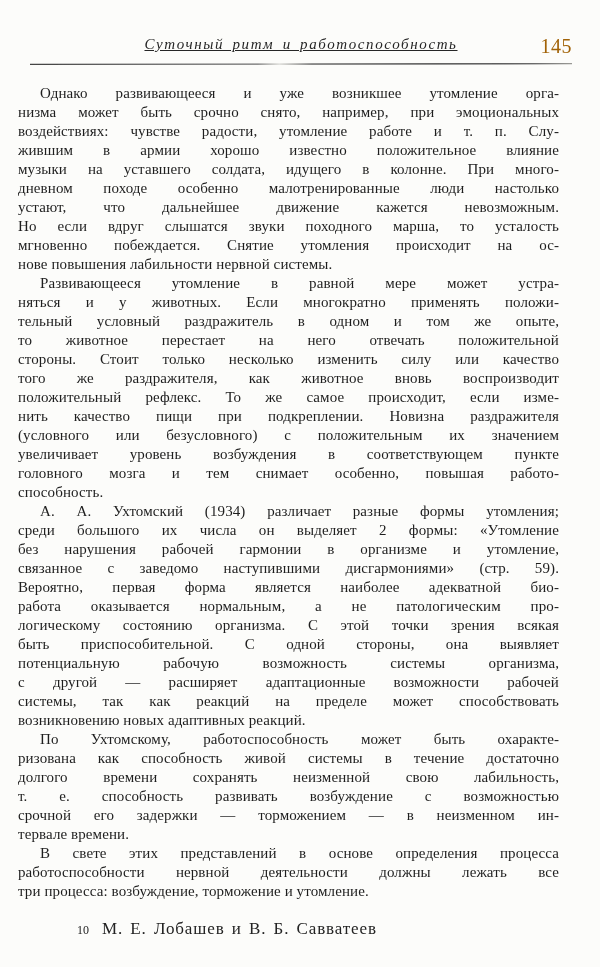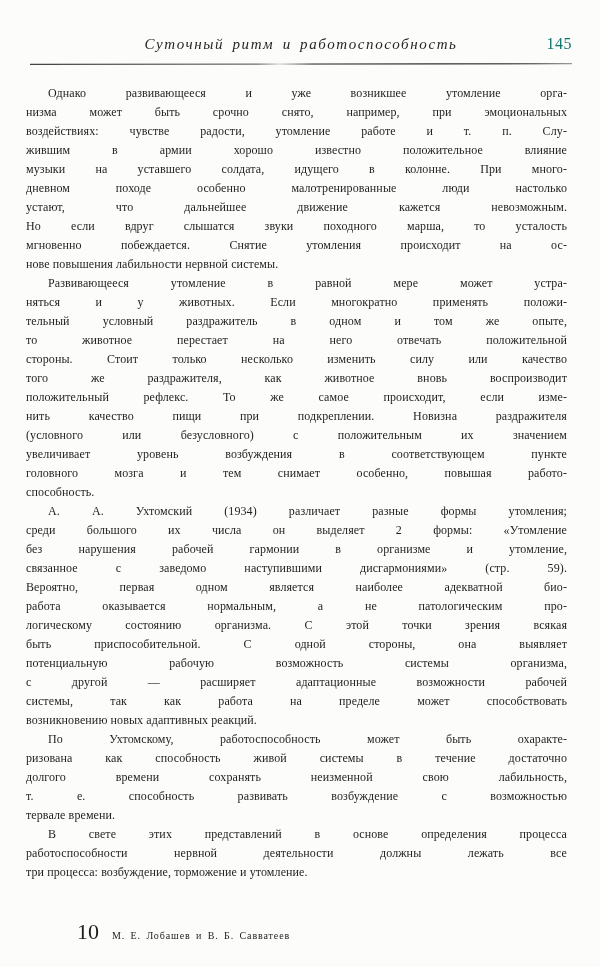--- a/index.html
+++ b/index.html
@@ -28,47 +28,48 @@
     height: 22px;
   }
   .running-title {
     display: block;
     text-align: center;
     font-style: italic;
     font-size: 15px;
     letter-spacing: 1.6px;
     word-spacing: 3px;
     color: #262626;
+    text-decoration: underline;
   }
   .page-number {
     position: absolute;
     right: 0;
     top: -1px;
-    font-size: 16px;
+    font-size: 20px;
     letter-spacing: 0.5px;
-    color: #0f766e;
+    color: #a16207;
   }
   .rule {
     position: absolute;
     top: 63px;
     left: 30px;
     width: 542px;
     height: 2px;
     background: linear-gradient(90deg,
       #444 0%, #5a5a5a 20%, #6e6e6e 42%,
       #d8d8d4 46%, #555 52%, #4a4a4a 75%, #6a6a6a 93%, #9a9a96 100%);
     clip-path: polygon(0 35%, 100% 0, 100% 65%, 0 100%);
   }
   
   .text-block {
     position: absolute;
     top: 84px;
-    left: 26px;
+    left: 18px;
     width: 541px;
-    font-size: 12px;
+    font-size: 15px;
     line-height: 19px;
     letter-spacing: 0.1px;
   }
   .line {
     height: 19px;
     overflow: hidden;
     text-align: justify;
     text-align-last: justify;
     -moz-text-align-last: justify;
     white-space: normal;
@@ -81,25 +82,25 @@
     -moz-text-align-last: left;
   }
   
   .footer {
     position: absolute;
     top: 919px;
     left: 77px;
     white-space: nowrap;
   }
   .sig-number {
-    font-size: 22px;
+    font-size: 12px;
     color: #1c1c1c;
   }
   .footer-authors {
-    font-size: 10px;
+    font-size: 17px;
     letter-spacing: 0.9px;
     word-spacing: 2px;
     margin-left: 9px;
     color: #232323;
   }
 </style>
 </head>
 <body>
 
 <div class="page">
@@ -136,34 +137,35 @@
         <div class="line">(условного или безусловного) с положительным их значением</div>
         <div class="line">увеличивает уровень возбуждения в соответствующем пункте</div>
         <div class="line">головного мозга и тем снимает особенно, повышая работо-</div>
         <div class="line last">способность.</div>
       </div>
       <div class="paragraph">
         <div class="line first">А. А. Ухтомский (1934) различает разные формы утомления;</div>
         <div class="line">среди большого их числа он выделяет 2 формы: «Утомление</div>
         <div class="line">без нарушения рабочей гармонии в организме и утомление,</div>
         <div class="line">связанное с заведомо наступившими дисгармониями» (стр. 59).</div>
-        <div class="line">Вероятно, первая одном является наиболее адекватной био-</div>
+        <div class="line">Вероятно, первая форма является наиболее адекватной био-</div>
         <div class="line">работа оказывается нормальным, а не патологическим про-</div>
         <div class="line">логическому состоянию организма. С этой точки зрения всякая</div>
         <div class="line">быть приспособительной. С одной стороны, она выявляет</div>
         <div class="line">потенциальную рабочую возможность системы организма,</div>
         <div class="line">с другой — расширяет адаптационные возможности рабочей</div>
-        <div class="line">системы, так как работа на пределе может способствовать</div>
+        <div class="line">системы, так как реакций на пределе может способствовать</div>
         <div class="line last">возникновению новых адаптивных реакций.</div>
       </div>
       <div class="paragraph">
         <div class="line first">По Ухтомскому, работоспособность может быть охаракте-</div>
         <div class="line">ризована как способность живой системы в течение достаточно</div>
         <div class="line">долгого времени сохранять неизменной свою лабильность,</div>
         <div class="line">т. е. способность развивать возбуждение с возможностью</div>
+        <div class="line">срочной его задержки — торможением — в неизменном ин-</div>
         <div class="line last">тервале времени.</div>
       </div>
       <div class="paragraph">
         <div class="line first">В свете этих представлений в основе определения процесса</div>
         <div class="line">работоспособности нервной деятельности должны лежать все</div>
         <div class="line last">три процесса: возбуждение, торможение и утомление.</div>
       </div>
     </div>
 
   <div class="footer">

